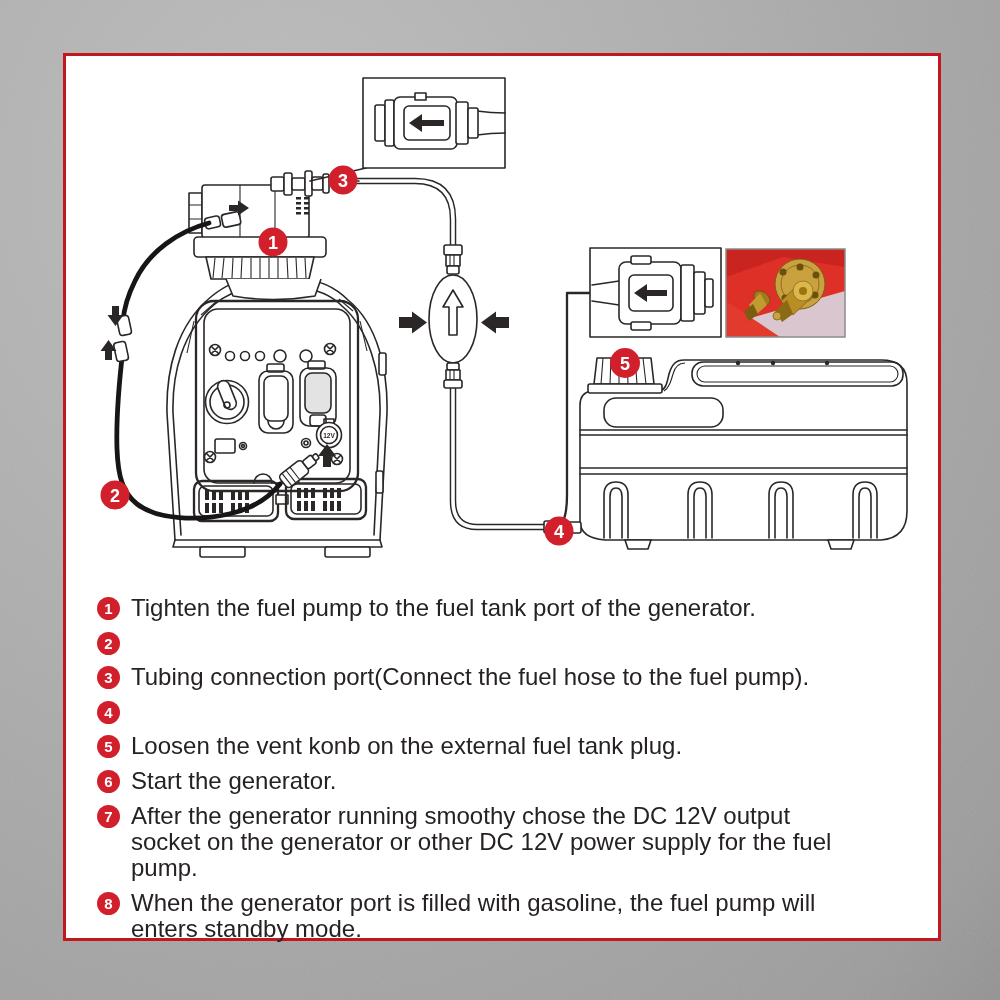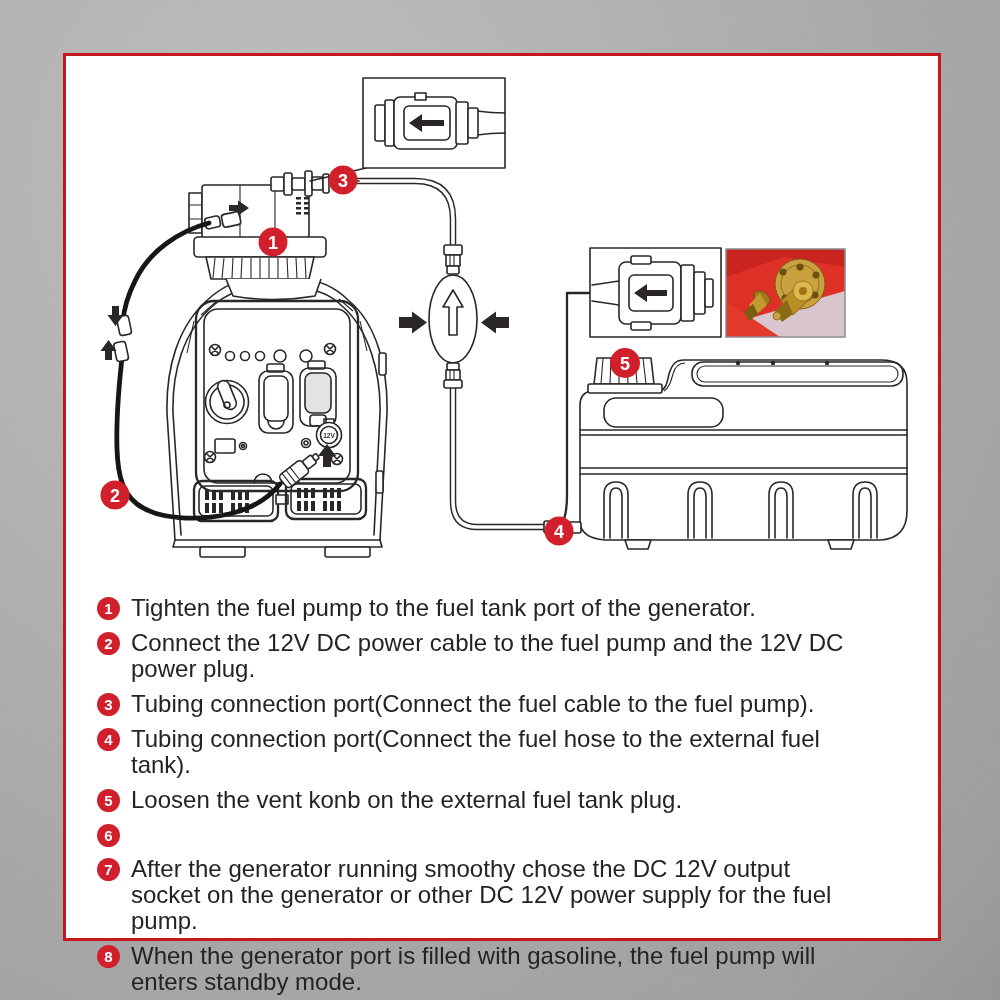--- a/index.html
+++ b/index.html
@@ -351,36 +351,35 @@
     </g>
   </svg>
 
   <div class="steps">
     <div class="step">
       <div class="badge">1</div>
       <p>Tighten the fuel pump to the fuel tank port of the generator.</p>
     </div>
     <div class="step">
       <div class="badge">2</div>
-      <p>Connect the 12V DC power cable to the fuel pump and the 12V DC power plug.</p>
     </div>
     <div class="step">
       <div class="badge">3</div>
-      <p>Tubing connection port(Connect the fuel cable to the fuel pump).</p>
+      <p>Tubing connection port(Connect the fuel hose to the fuel pump).</p>
     </div>
     <div class="step">
       <div class="badge">4</div>
-      <p>Tubing connection port(Connect the fuel hose to the external fuel tank).</p>
     </div>
     <div class="step">
       <div class="badge">5</div>
       <p>Loosen the vent konb on the external fuel tank plug.</p>
     </div>
     <div class="step">
       <div class="badge">6</div>
+      <p>Start the generator.</p>
     </div>
     <div class="step">
       <div class="badge">7</div>
       <p>After the generator running smoothy chose the DC 12V output socket on the generator or other DC 12V power supply for the fuel pump.</p>
     </div>
     <div class="step">
       <div class="badge">8</div>
       <p>When the generator port is filled with gasoline, the fuel pump will enters standby mode.</p>
     </div>
   </div>

